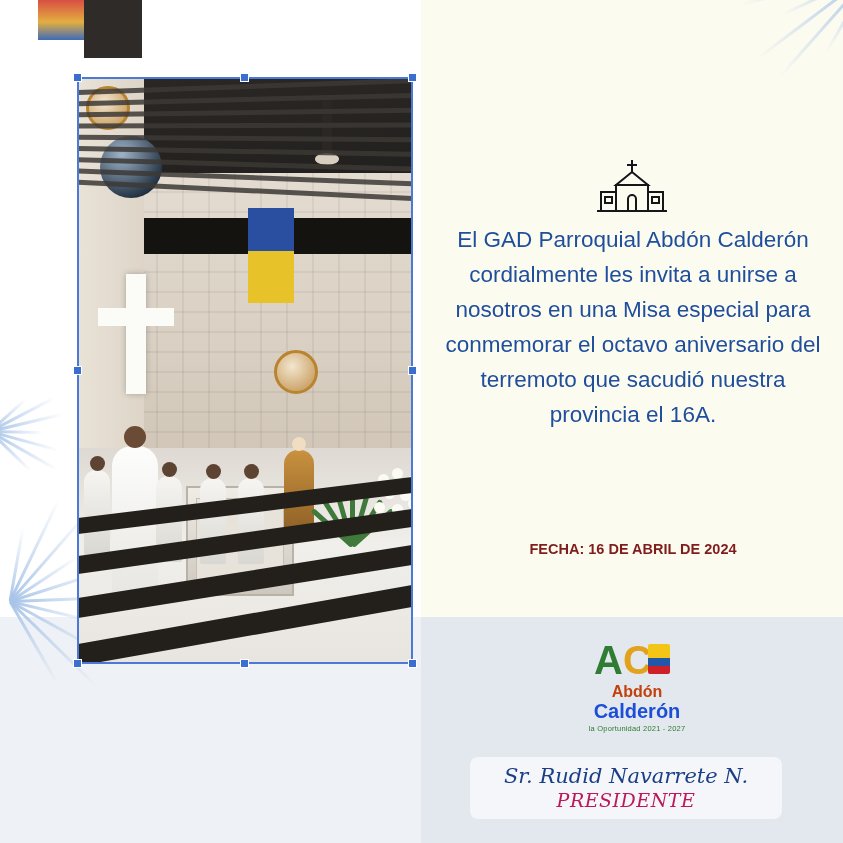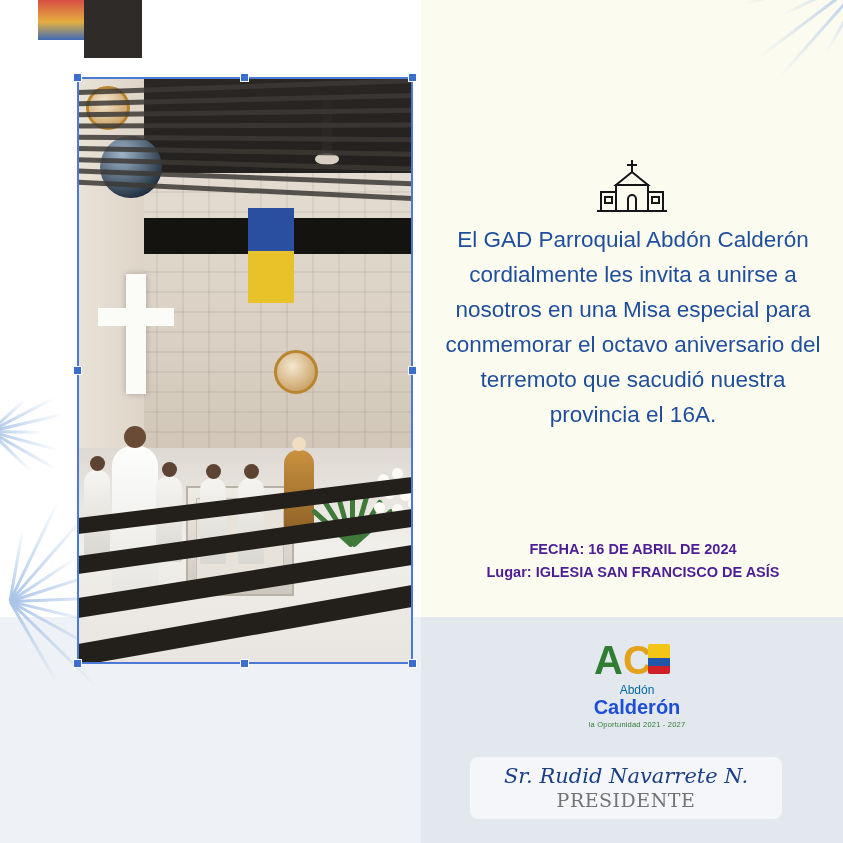--- a/index.html
+++ b/index.html
@@ -244,21 +244,21 @@
     color: #1f4e9c;
   }
 
   .details {
     position: absolute;
     left: 437px; top: 538px; width: 392px;
     text-align: center;
     font-size: 14.5px;
     font-weight: bold;
     line-height: 1.62;
-    color: #4c1d95;
+    color: #7f1d1d;
   }
 
   .left-note {
     position: absolute;
     left: 60px; top: 708px; width: 360px;
     text-align: center;
     font-size: 18.5px;
     line-height: 1.62;
     color: #2a5aa8;
   }
@@ -285,21 +285,21 @@
     font-size: 40px; font-weight: bold; color: #e2a21c;
     line-height: 40px;
   }
   .lm-flag {
     position: absolute; left: 58px; top: 6px;
     width: 22px; height: 30px;
     background: linear-gradient(180deg, #f2c517 0%, #f2c517 45%, #2157a8 45%, #2157a8 72%, #cf2027 72%, #cf2027 100%);
     border-radius: 2px;
   }
   .logo-name1 {
-    font-size: 12px; font-weight: normal; color: #0369a1; line-height: 1.05;
+    font-size: 16px; font-weight: bold; color: #c2410c; line-height: 1.05;
   }
   .logo-name2 {
     font-size: 20px; font-weight: bold; color: #1d4ed8; line-height: 1.05;
   }
   .logo-sub {
     font-size: 7.5px; color: #2f7d33; letter-spacing: .2px; margin-top: 2px;
   }
 
   
   .sig {
@@ -316,22 +316,23 @@
     font-family: "DejaVu Serif", serif;
     font-style: italic;
     font-size: 21px;
     color: #1a3f86;
     line-height: 1.25;
   }
   .sig-role {
     font-family: "DejaVu Serif", serif;
     font-size: 19px;
     letter-spacing: .5px;
-    color: #737373;
+    color: #be185d;
     line-height: 1.2;
+    font-style: italic;
   }
 
   
   .tl-strip {
     position: absolute; left: 38px; top: 0; width: 46px; height: 40px;
     background: linear-gradient(180deg, #d43b2f 0%, #e0a52a 55%, #2a5bb0 100%);
     opacity: .9;
   }
   .tl-dark {
     position: absolute; left: 84px; top: 0; width: 58px; height: 58px;
@@ -463,21 +464,20 @@
       <line x1="5" y1="53" x2="75" y2="53"></line>
       <rect x="13" y="39" width="7" height="6"></rect>
       <rect x="60" y="39" width="7" height="6"></rect>
     </svg>
   </div>
 
   <div class="body-text">El GAD Parroquial Abdón Calderón cordialmente les invita a unirse a nosotros en una Misa especial para conmemorar el octavo aniversario del terremoto que sacudió nuestra provincia el 16A.</div>
 
   <div class="details">
     <div>FECHA: 16 DE ABRIL DE 2024</div>
-    <div>Lugar: IGLESIA SAN FRANCISCO DE ASÍS</div>
   </div>
 
 
   <div class="logo">
     <div class="logo-mark">
       <span class="lm-a">A</span>
       <span class="lm-c">C</span>
       <span class="lm-flag"></span>
     </div>
     <div class="logo-name1">Abdón</div>

